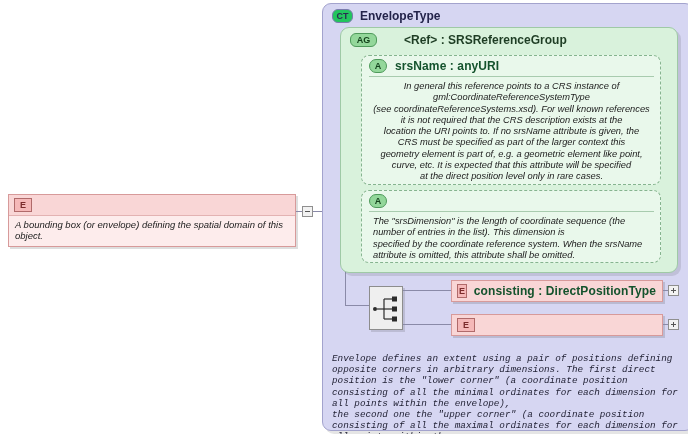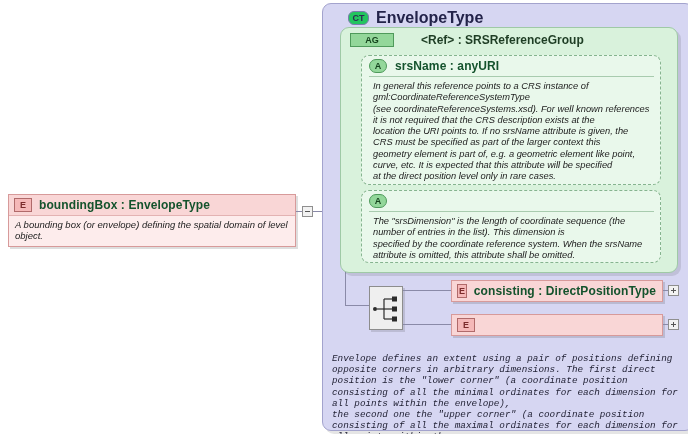--- a/index.html
+++ b/index.html
@@ -72,31 +72,30 @@
   .badge-a {
     background: #93d79a;
     border: 1px solid #4f9a5b;
     color: #14421c;
     border-radius: 7px;
   }
   .badge-ag {
     background: #93d79a;
     border: 1px solid #4f9a5b;
     color: #14421c;
-    border-radius: 0;
-    width: 44px;
+    border-radius: 6px;
+    width: 27px;
     text-align: center;
   }
   .badge-ct {
     background: #22c55e;
     border: 1px solid #7b7bad;
     color: #2b2b53;
     border-radius: 6px;
     width: 21px;
-    margin-left: 16px;
   }
 
   
   .el-node {
     background: #fdecec;
     border: 1px solid #d79a9a;
   }
   .el-node .node-head {
     background: #f9d6d6;
     border-bottom: 1px solid #e3b2b2;
@@ -112,21 +111,21 @@
     border-radius: 9px;
     box-shadow: 3px 3px 0 rgba(0,0,0,0.10);
   }
   .ct-head {
     display: flex;
     align-items: center;
     gap: 7px;
     padding: 5px 0 0 9px;
   }
   .ct-title {
-    font-size: 16px;
+    font-size: 12px;
     font-weight: bold;
     color: #23234a;
   }
   .ct-doc {
     position: absolute;
     left: 9px;
     right: 9px;
     font-style: italic;
     font-size: 9.3px;
     line-height: 11.2px;
@@ -233,23 +232,22 @@
   }
 </style>
 </head>
 <body>
 
 <div class="canvas">
 
   <div class="node el-node" style="left:8px; top:194px; width:288px;">
     <div class="node-head">
       <span class="badge badge-e">E</span>
-      <span class="node-title">boundingBox : EnvelopeType</span>
-    </div>
-    <div class="node-doc">A bounding box (or envelope) defining the spatial domain of level object.</div>
+    </div>
+    <div class="node-doc">A bounding box (or envelope) defining the spatial domain of this object.</div>
   </div>
 
   <div class="line line-h" style="left:296px; top:211px; width:7px;"></div>
   <div class="toggle" style="left:302px; top:206px;"></div>
   <div class="line line-h" style="left:313px; top:211px; width:32px;"></div>
 
   <div class="ct-box" style="left:322px; top:3px; width:372px; height:428px;">
     <div class="ct-head">
       <span class="badge badge-ct">CT</span>
       <span class="ct-title">EnvelopeType</span>
@@ -271,21 +269,21 @@
       <span class="ag-title">&lt;Ref&gt;    : SRSReferenceGroup</span>
     </div>
   </div>
 
   <div class="attr-node" style="left:361px; top:55px; width:300px; height:130px;">
     <div class="node-head">
       <span class="badge badge-a">A</span>
       <span class="node-title">srsName : anyURI</span>
     </div>
     <div class="attr-sep"></div>
-    <div class="attr-inner-doc" style="white-space:pre-line; border:none; background:transparent; padding:0 5px 0 5px;">In general this reference points to a CRS instance of gml:CoordinateReferenceSystemType
+    <div class="attr-inner-doc" style="white-space:pre-line; border:none; background:transparent; padding:0 5px 0 5px;text-align:center;">In general this reference points to a CRS instance of gml:CoordinateReferenceSystemType
 (see coordinateReferenceSystems.xsd). For well known references it is not required that the CRS description exists at the
 location the URI points to. If no srsName attribute is given, the CRS must be specified as part of the larger context this
 geometry element is part of, e.g. a geometric element like point, curve, etc. It is expected that this attribute will be specified
 at the direct position level only in rare cases.</div>
   </div>
 
   <div class="attr-node" style="left:361px; top:190px; width:300px; height:73px;">
     <div class="node-head">
       <span class="badge badge-a">A</span>
     </div>

